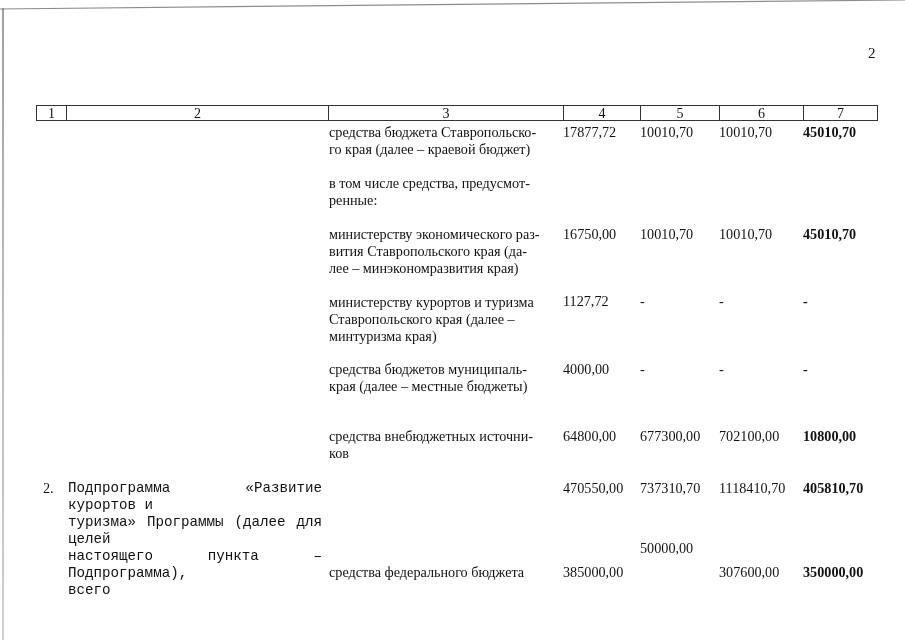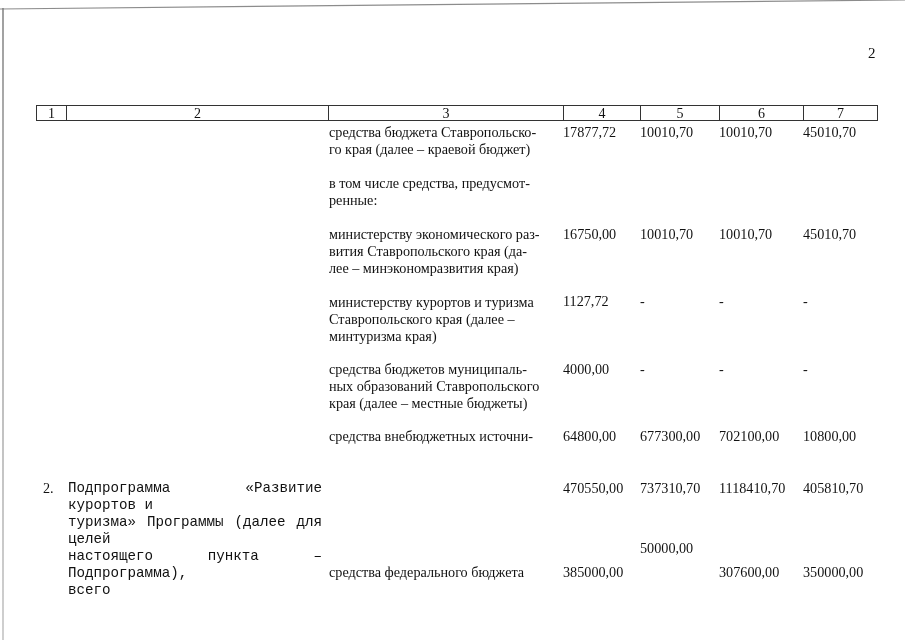--- a/index.html
+++ b/index.html
@@ -67,21 +67,21 @@
     }
     .num {
       position: absolute;
       text-align: left;
       white-space: nowrap;
       line-height: 17px;
     }
     .col4 { left: 563px; width: 78px; }
     .col5 { left: 640px; width: 79px; }
     .col6 { left: 719px; width: 84px; }
-    .col7 { left: 803px; width: 75px; }
+    .col7 { left: 803px; width: 75px; font-weight: bold; }
     .row-num {
       position: absolute;
       left: 43px;
       line-height: 17px;
     }
     .c2-text {
       position: absolute;
       left: 68px;
       width: 254px;
       text-align: justify;
@@ -148,32 +148,32 @@
   </div>
   <div class="num col4" style="top:293px">1127,72</div>
   <div class="num col5" style="top:293px">-</div>
   <div class="num col6" style="top:293px">-</div>
   <div class="num col7" style="top:293px">-</div>
 </div>
 
 <div>
   <div class="c3-text" style="top:361px">
     <div>средства бюджетов муниципаль-</div>
-    <div>ных образований Ставропольского</div>
     <div>края (далее – местные бюджеты)</div>
   </div>
   <div class="num col4" style="top:361px">4000,00</div>
   <div class="num col5" style="top:361px">-</div>
   <div class="num col6" style="top:361px">-</div>
   <div class="num col7" style="top:361px">-</div>
 </div>
 
 <div>
   <div class="c3-text" style="top:428px">
     <div>средства внебюджетных источни-</div>
+    <div>ков</div>
   </div>
   <div class="num col4" style="top:428px">64800,00</div>
   <div class="num col5" style="top:428px">677300,00</div>
   <div class="num col6" style="top:428px">702100,00</div>
   <div class="num col7" style="top:428px">10800,00</div>
 </div>
 
 <div>
   <div class="row-num" style="top:480px">2.</div>
   <div class="c2-text" style="top:480px">

